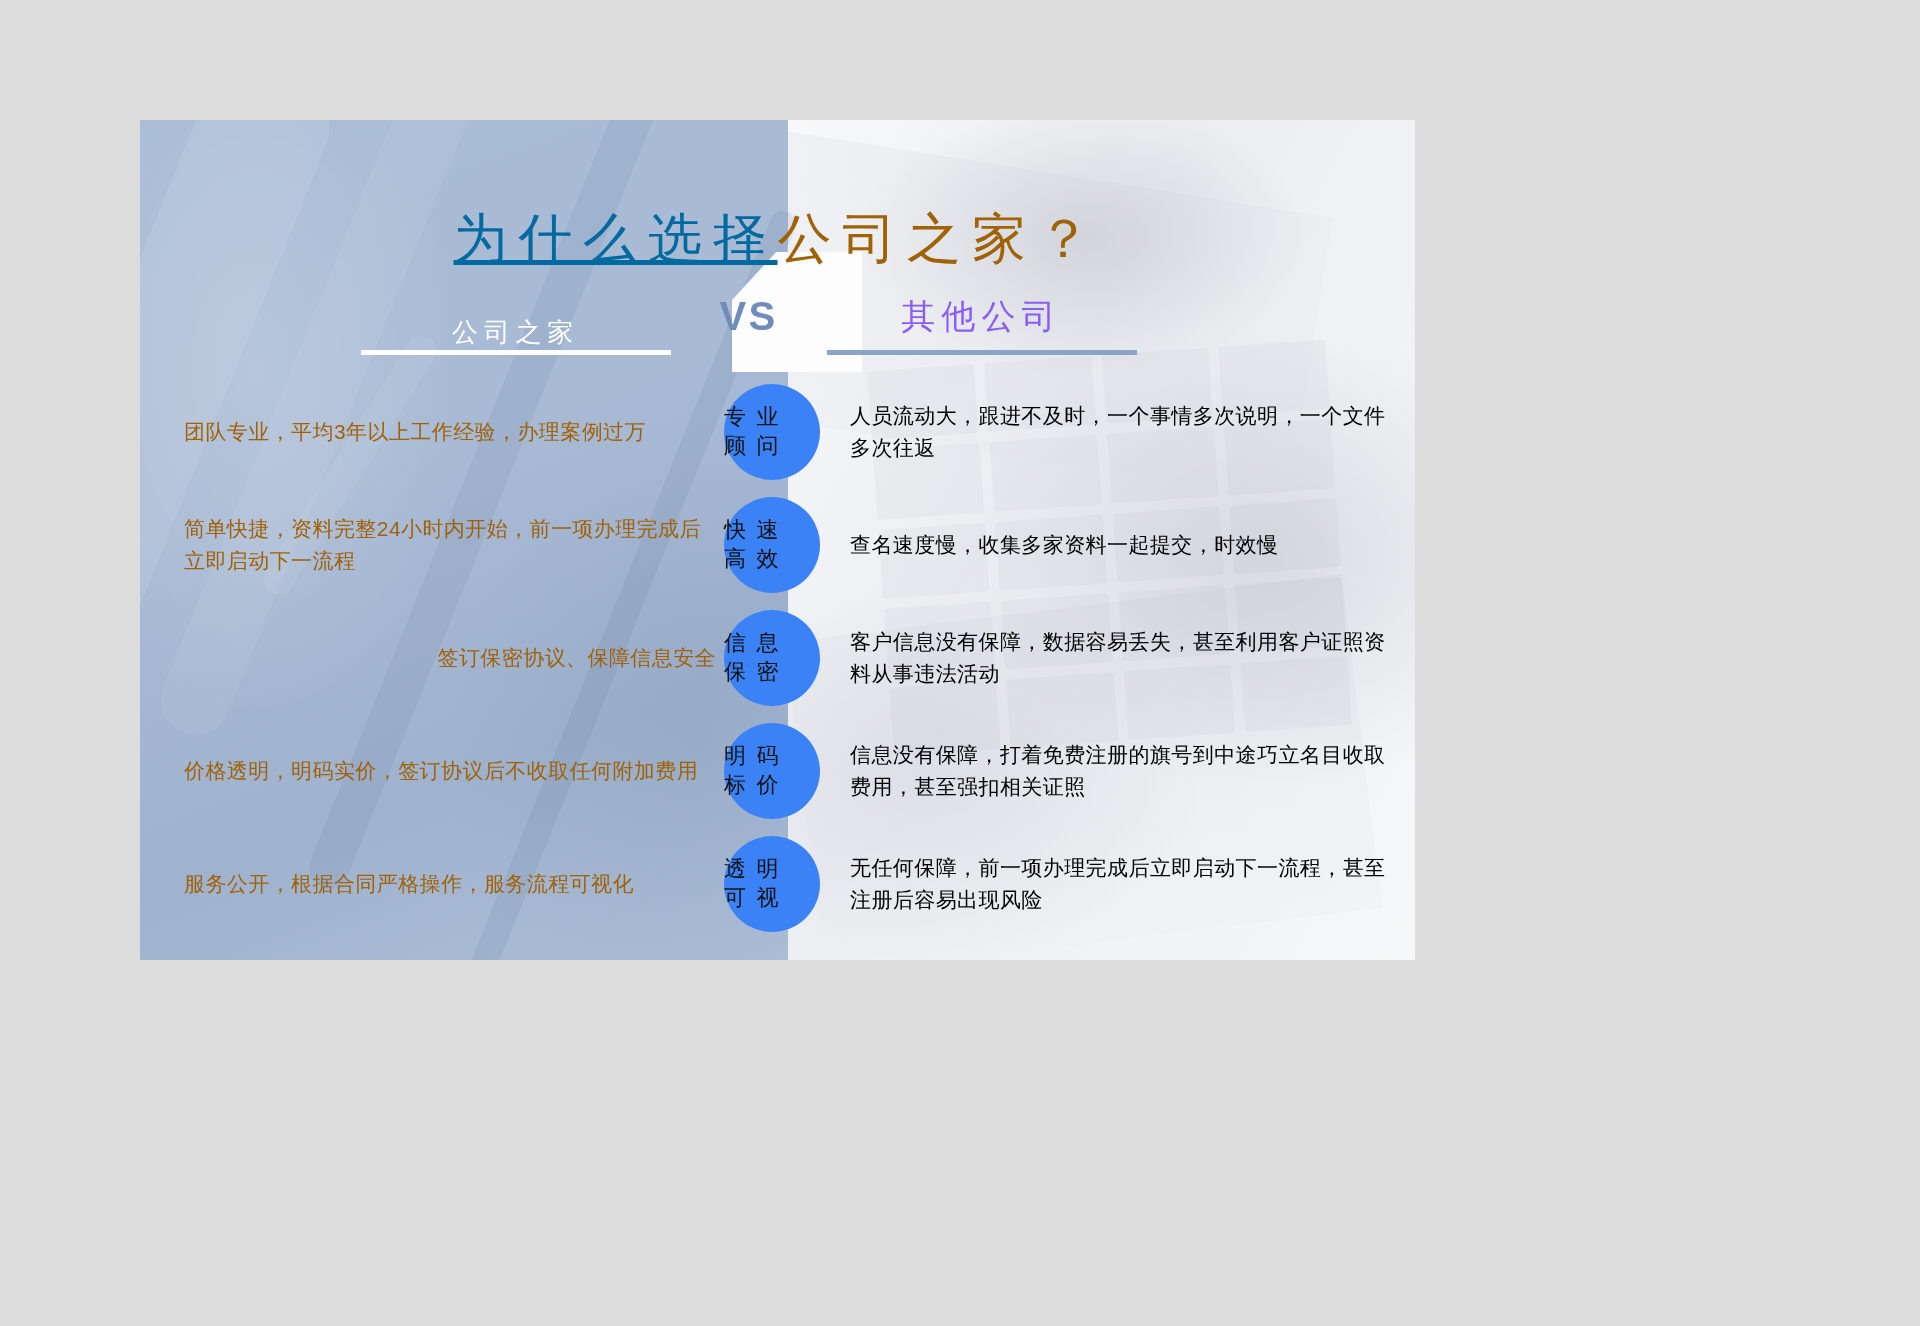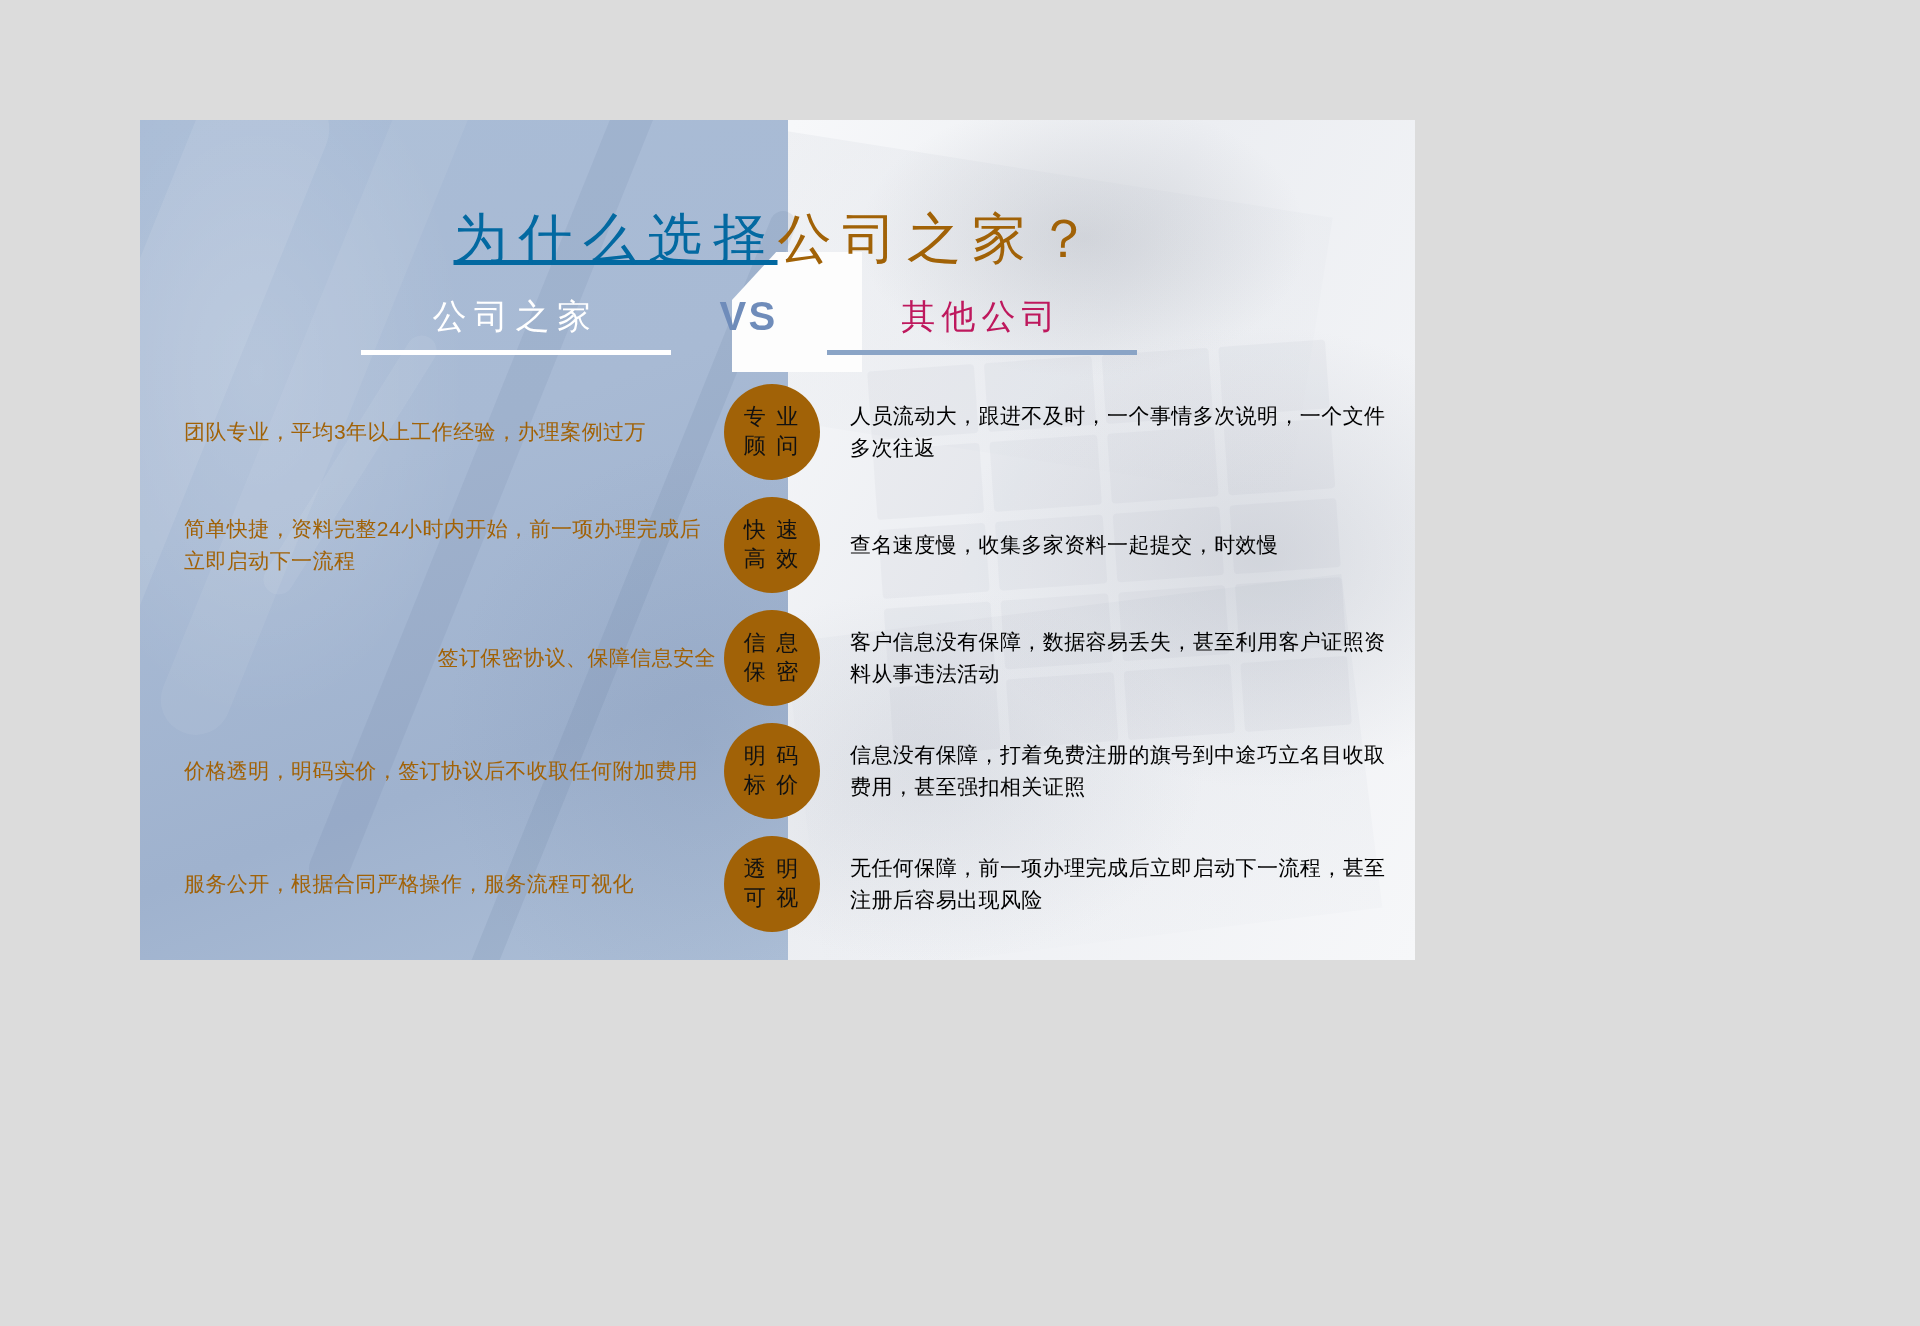--- a/index.html
+++ b/index.html
@@ -92,35 +92,34 @@
   .title .t-dark{color:#a16207;}
 
   .vsrow{
     position:absolute; left:0; top:165px; width:100%;
     display:flex; align-items:flex-end; justify-content:center;
     height:70px;
   }
   .vs-left-wrap{width:502px;text-align:right;padding-right:30px;box-sizing:border-box;}
   .vs-left{
     display:inline-block;
-    color:#ffffff; font-size:34px; letter-spacing:.22em;
-    padding-bottom:10px;
+    color:#ffffff; font-size:26px; letter-spacing:.22em;
     border-bottom:5px solid #ffffff;
     min-width:310px; text-align:center;
   }
   .vs-mid{
     width:96px;text-align:center;color:#6f8cba;
     font-size:40px;font-weight:700;letter-spacing:.06em;
     padding-bottom:16px;
     font-family:"Liberation Sans",sans-serif;
   }
   .vs-right-wrap{width:560px;text-align:left;padding-left:30px;box-sizing:border-box;}
   .vs-right{
     display:inline-block;
-    color:#be185d;font-size:34px;letter-spacing:.18em;
+    color:#8b5cf6;font-size:34px;letter-spacing:.18em;
     padding-bottom:10px;
     border-bottom:5px solid #8aa4c6;
     min-width:310px;text-align:center;
   }
 
   
   .rows{
     position:absolute; left:0; top:255px; width:100%;
     display:flex; flex-direction:column;
   }
@@ -139,22 +138,22 @@
     line-height:1.5;
     letter-spacing:.02em;
   }
   .row .left-txt.align-left{text-align:left;padding-left:44px;}
   .pill{
     position:relative;
     z-index:3;
     width:96px; height:96px;
     margin-left:-12px;
     border-radius:50%;
-    background:#a16207;
-    display:flex;flex-direction:column;align-items:center;justify-content:center;
+    background:#3b82f6;
+    display:flex;flex-direction:column;justify-content:center;
     color:#111;
     font-size:22px;
     line-height:1.28;
     letter-spacing:.10em;
     font-weight:400;
     flex:0 0 auto;
   }
   .pill span{display:block;}
   .row .right-txt{
     flex:1;

